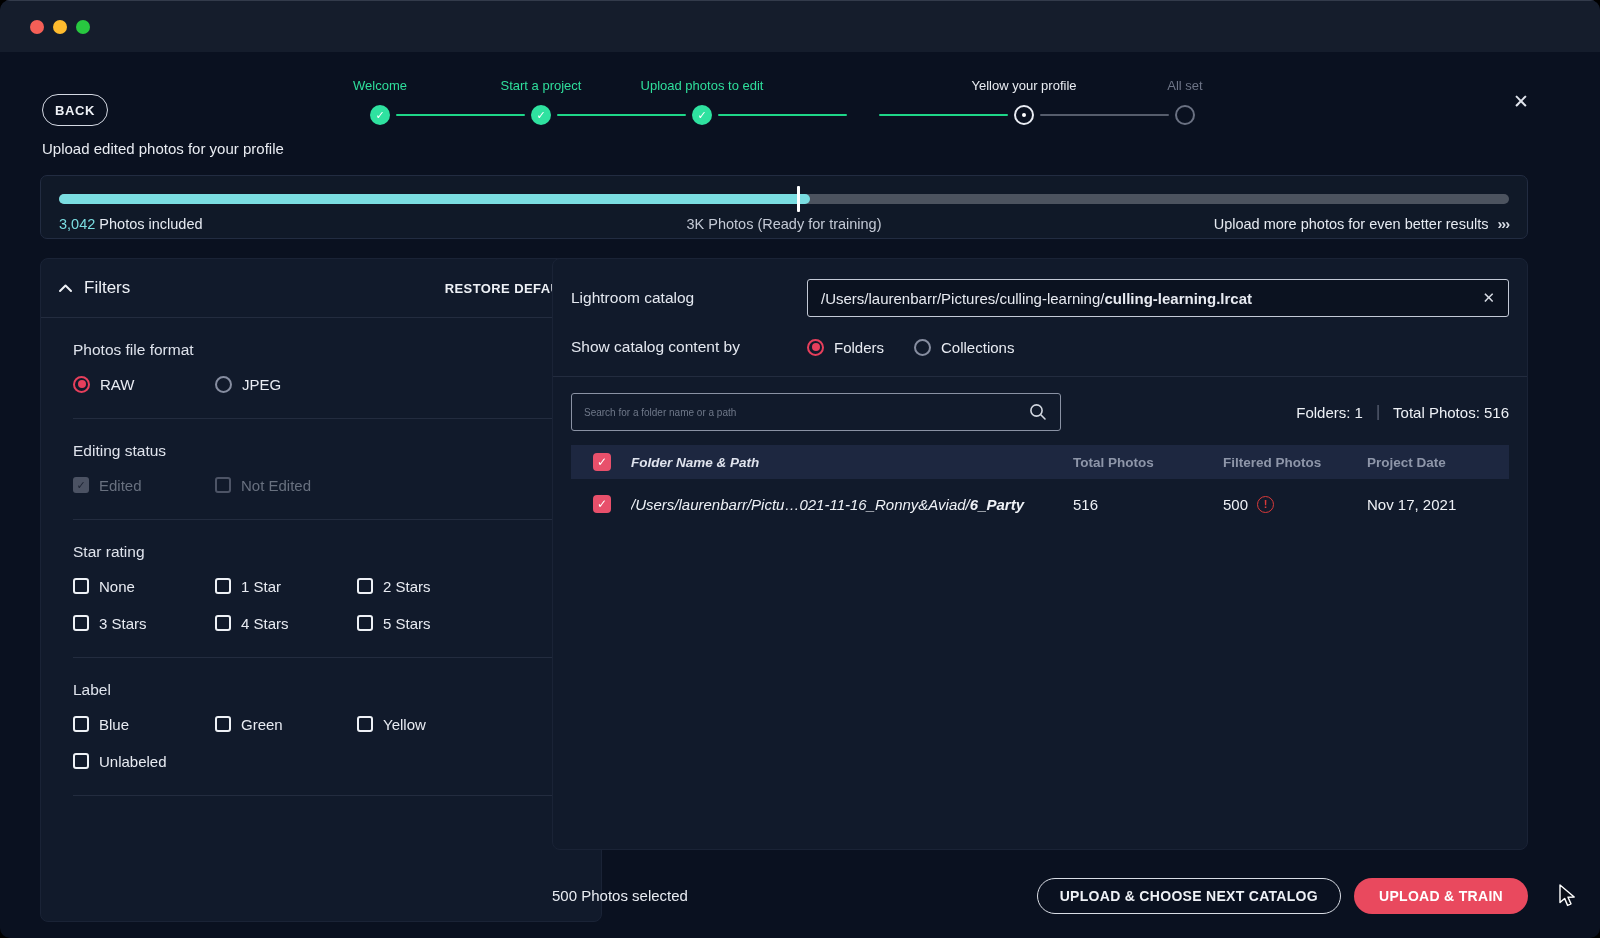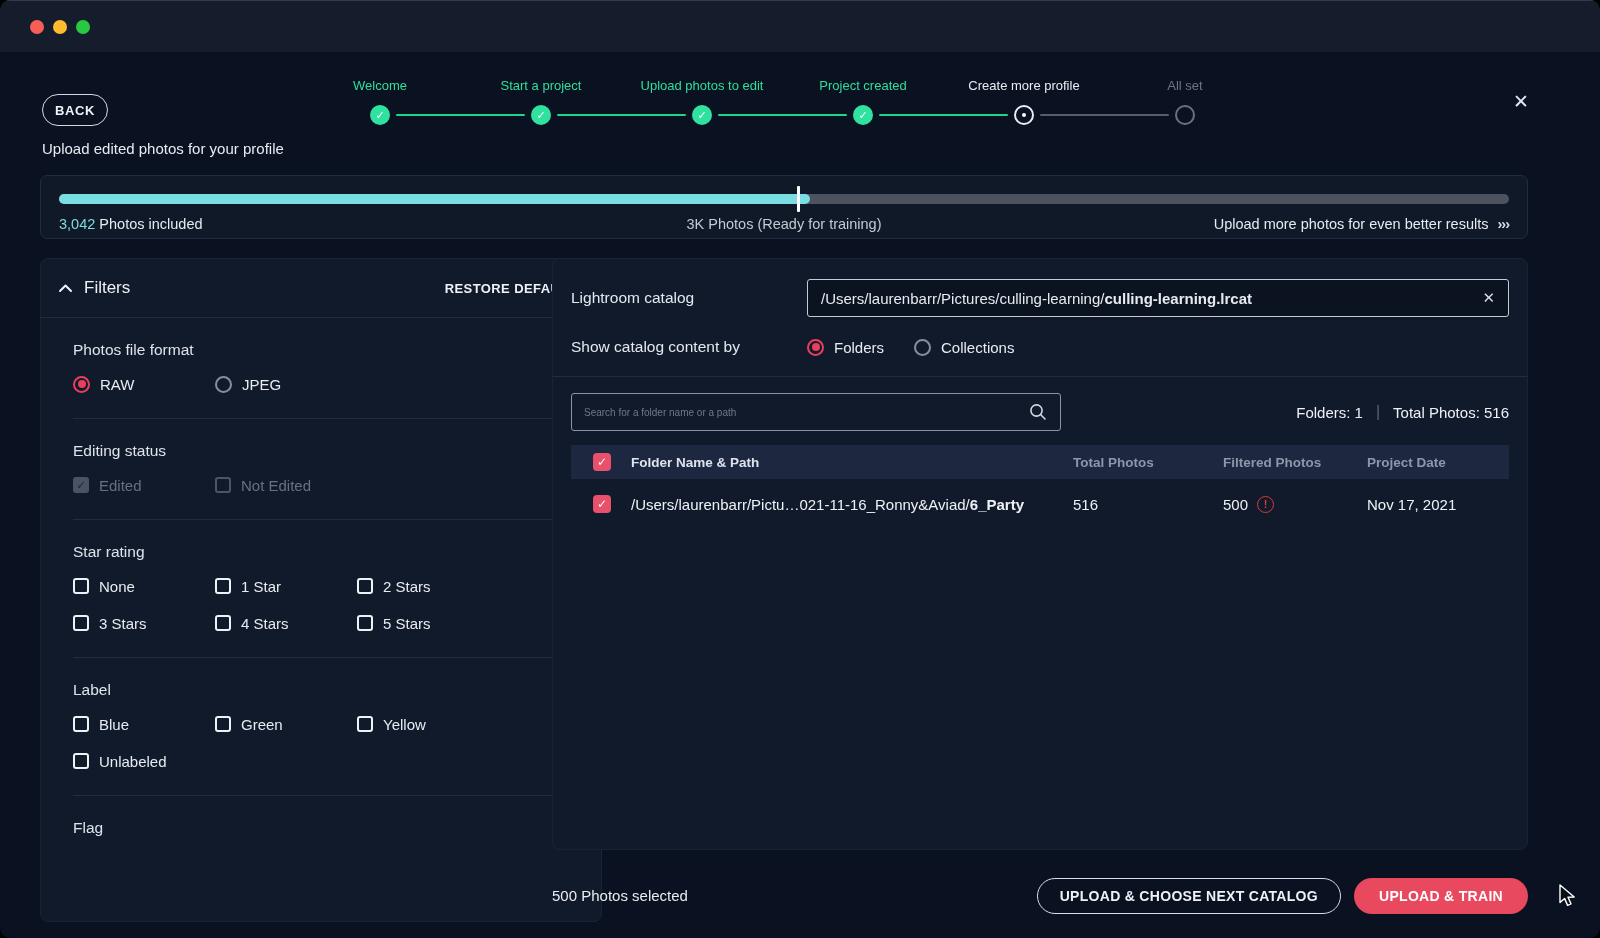--- a/index.html
+++ b/index.html
@@ -83,21 +83,21 @@
   .c-divider { margin:20px -18px 0 -18px; height:1px; background:#232c3f; }
   .search-row { margin-top:16px; display:flex; align-items:center; }
   .search-box { width:490px; height:38px; border:1px solid #8a92a4; border-radius:3px; display:flex; align-items:center; padding:0 12px; background:transparent; }
   .search-box input { flex:1; background:transparent; border:none; outline:none; color:#e8ebf2; font-size:10px; font-family:inherit; }
   .search-box input::placeholder { color:#6f7889; }
   .stats { margin-left:auto; display:flex; align-items:center; font-size:15px; color:#eef1f6; }
   .stats .sep { color:#596173; margin:0 13px; font-size:16px; }
   .thead { margin-top:14px; display:flex; align-items:center; height:34px; background:#1d2740; font-size:13.5px; font-weight:bold; }
   .trow { margin-top:5px; display:flex; align-items:center; height:40px; font-size:15px; color:#eef1f6; }
   .col-cb { flex:0 0 60px; padding-left:22px; display:flex; align-items:center; }
-  .col-name { flex:1 1 auto; white-space:nowrap; overflow:hidden; }
+  .col-name { flex:1 1 auto; white-space:nowrap; overflow:hidden;font-style:italic; }
   .col-total { flex:0 0 150px; }
   .col-filtered { flex:0 0 144px; display:flex; align-items:center; }
   .col-date { flex:0 0 142px; }
   .thead .col-name { color:#dfe3ed; }
   .thead .col-total,.thead .col-filtered,.thead .col-date { color:#8e96a9; }
   .cb.pink { width:18px; height:18px; flex:0 0 18px; border:none; background:#e8506b; border-radius:4px; }
   .cb.pink::after { content:"✓"; color:#fff; font-size:12px; font-weight:bold; }
   .trow .col-name .bold { font-weight:bold; }
   .alert-icon { width:17px; height:17px; margin-left:9px; border:1.5px solid #d93a3a; border-radius:50%; display:inline-flex; align-items:center; justify-content:center; color:#d93a3a; font-size:11px; font-weight:bold; }
 
@@ -133,26 +133,22 @@
       <div class="step-circle"></div>
     </div>
     <div class="step done" style="left:461px">
       <div class="step-label">Start a project</div>
       <div class="step-circle"></div>
     </div>
     <div class="step done" style="left:622px">
       <div class="step-label">Upload photos to edit</div>
       <div class="step-circle"></div>
     </div>
-    <div class="step done" style="left:783px">
-      <div class="step-label">Project created</div>
-      <div class="step-circle"></div>
-    </div>
     <div class="step current" style="left:944px">
-      <div class="step-label">Create more profile</div>
+      <div class="step-label">Yellow your profile</div>
       <div class="step-circle"></div>
     </div>
     <div class="step upcoming" style="left:1105px">
       <div class="step-label">All set</div>
       <div class="step-circle"></div>
     </div>
     <div class="connector" style="left:396px;width:129px"></div>
     <div class="connector" style="left:557px;width:129px"></div>
     <div class="connector" style="left:718px;width:129px"></div>
     <div class="connector" style="left:879px;width:129px"></div>
@@ -266,21 +262,20 @@
             </div>
           <div class="opt">
               <span class="cb"></span>
               <span class="txt">Unlabeled</span>
             </div>
         </div>
       </div>
       <div class="divider"></div>
 
       <div class="f-section">
-        <div class="sec-title">Flag</div>
       </div>
 
     </div>
   </div>
 
   <div class="panel catalog-panel">
     <div class="c-inner">
 
       <div class="c-row">
         <div class="c-label">Lightroom catalog</div>

